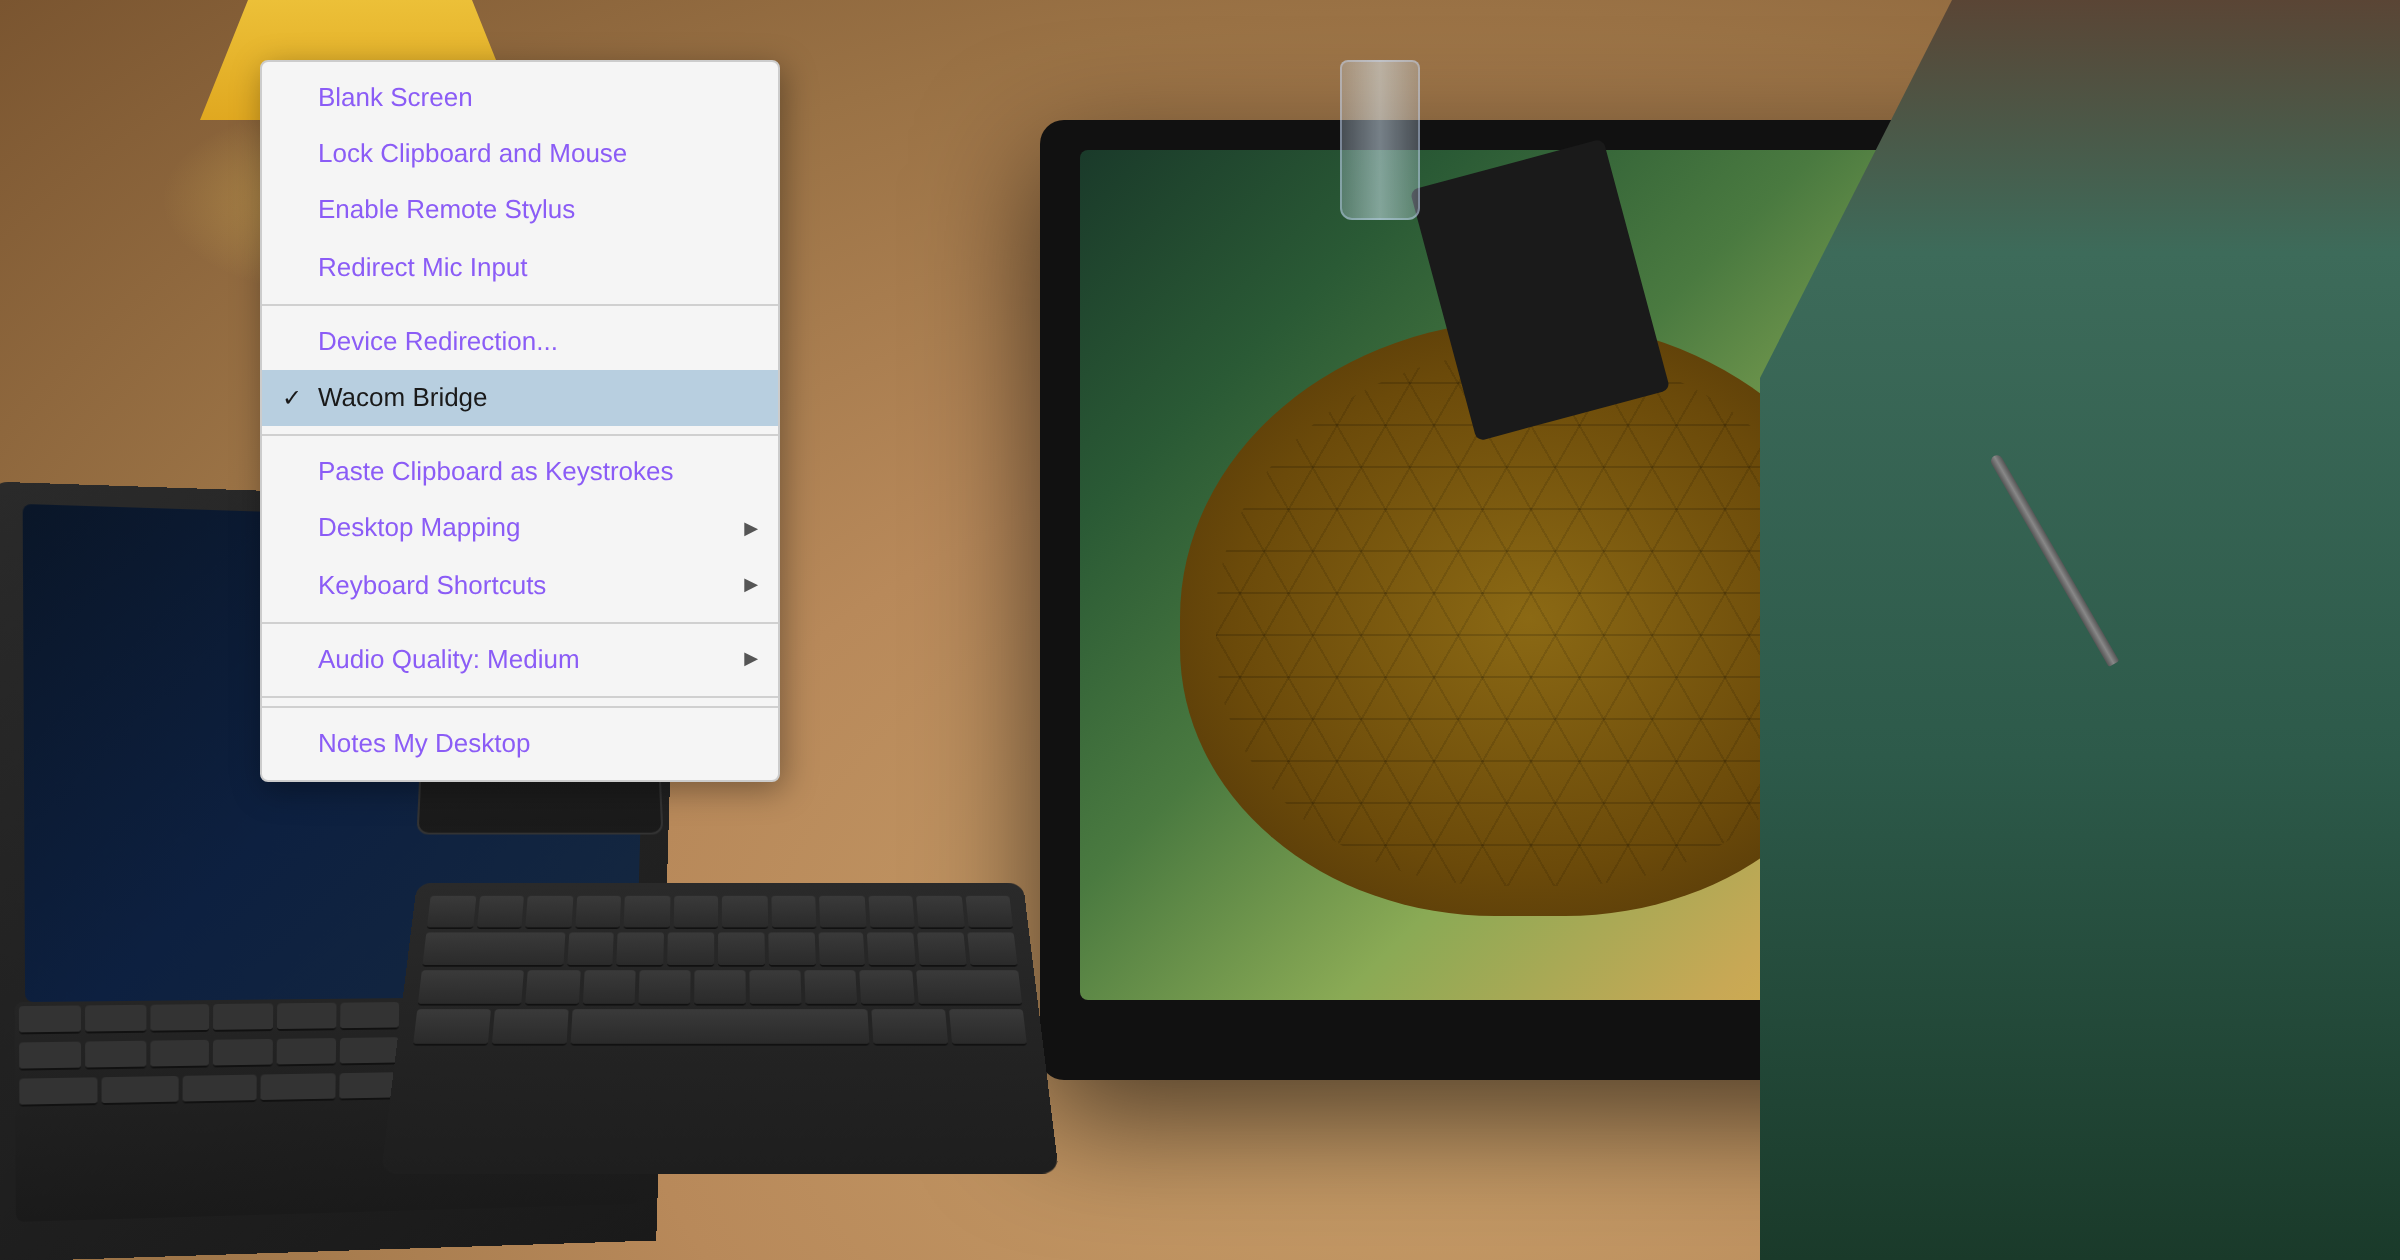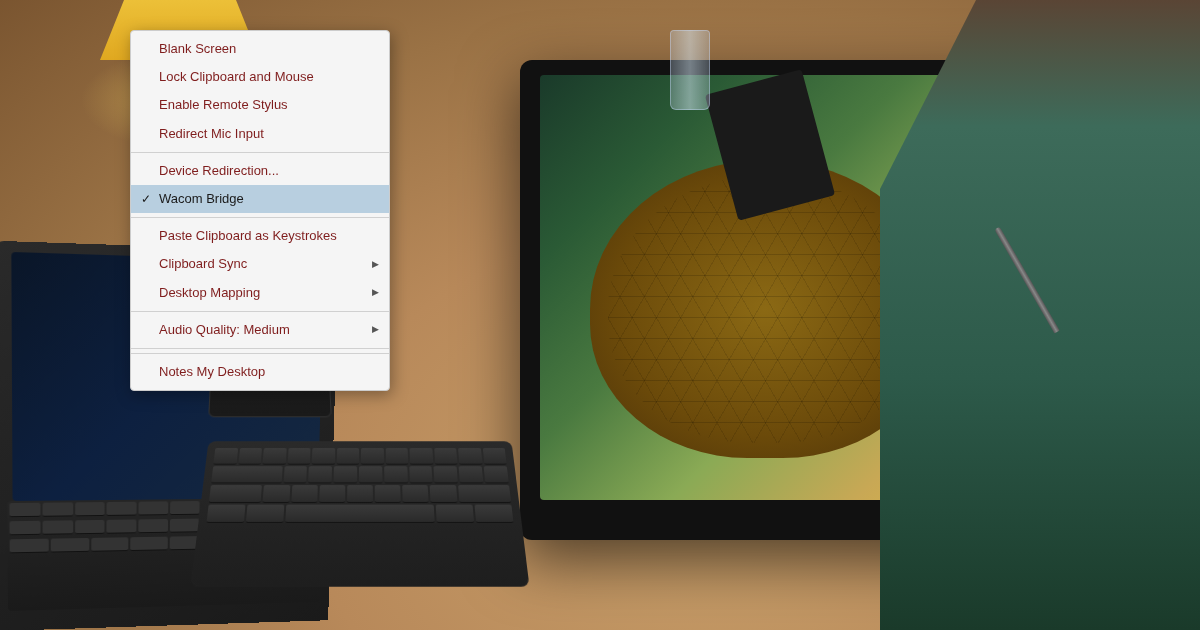--- a/index.html
+++ b/index.html
@@ -159,21 +159,21 @@
       z-index: 100;
       padding: 4px 0;
       font-size: 13px;
     }
 
     .menu-item {
       display: flex;
       align-items: center;
       padding: 5px 16px 5px 28px;
       cursor: pointer;
-      color: #7f1d1d;
+      color: #8b5cf6;
       position: relative;
       white-space: nowrap;
       line-height: 1.4;
       min-height: 24px;
     }
 
     .menu-item.highlighted {
       background: #b8cfe0;
       color: #1a1a1a;
     }
@@ -452,24 +452,24 @@
     </div>
     <div class="menu-item highlighted">
       <span class="checkmark">✓</span>
       <span>Wacom Bridge</span>
     </div>
     <div class="menu-separator"></div>
     <div class="menu-item">
       <span>Paste Clipboard as Keystrokes</span>
     </div>
     <div class="menu-item has-submenu">
-      <span>Clipboard Sync</span>
+      <span>Desktop Mapping</span>
     </div>
     <div class="menu-item has-submenu">
-      <span>Desktop Mapping</span>
+      <span>Keyboard Shortcuts</span>
     </div>
     <div class="menu-separator"></div>
     <div class="menu-item has-submenu">
       <span>Audio Quality: Medium</span>
     </div>
     <div class="menu-separator"></div>
     <div class="menu-separator"></div>
     <div class="menu-item">
       <span>Notes My Desktop</span>
     </div>

